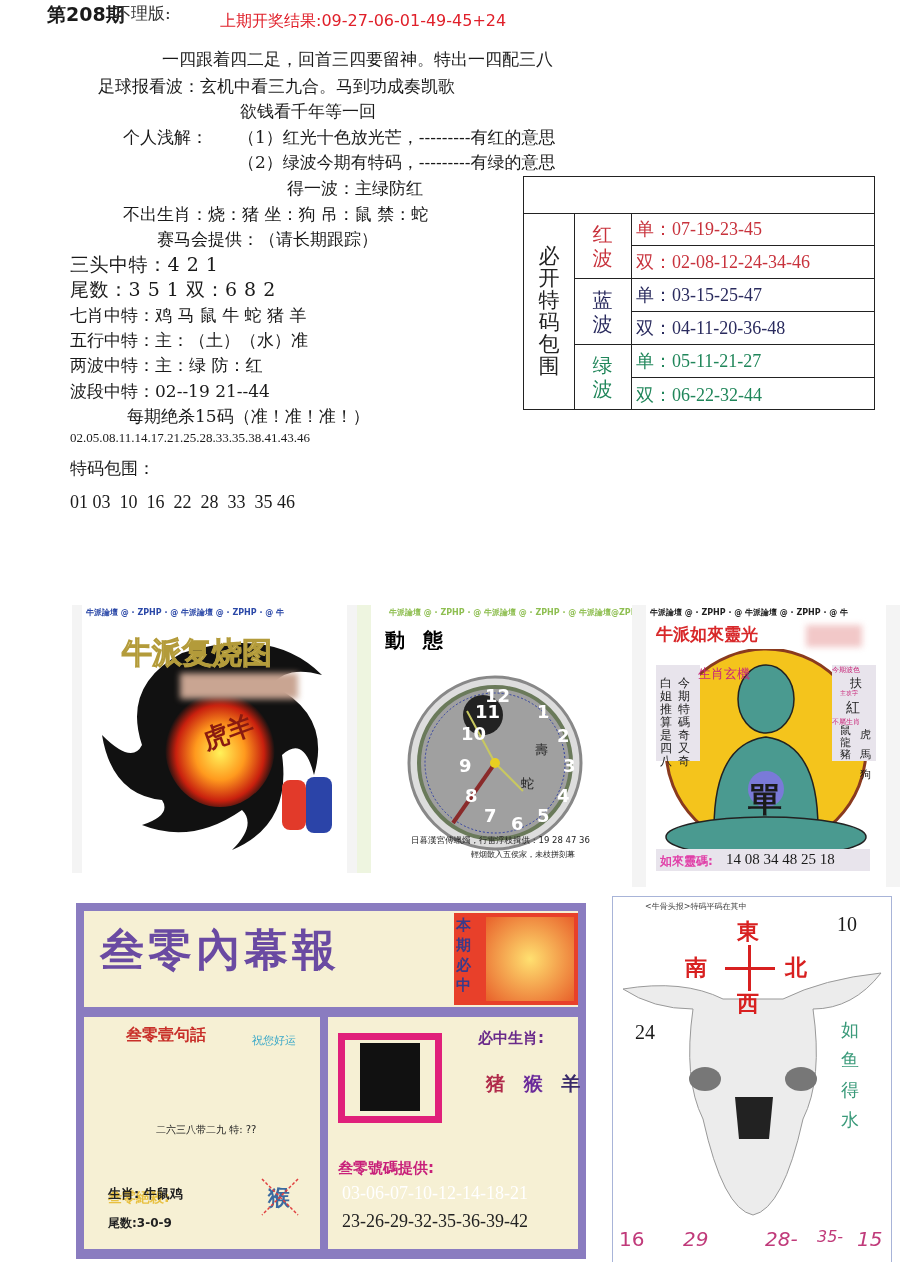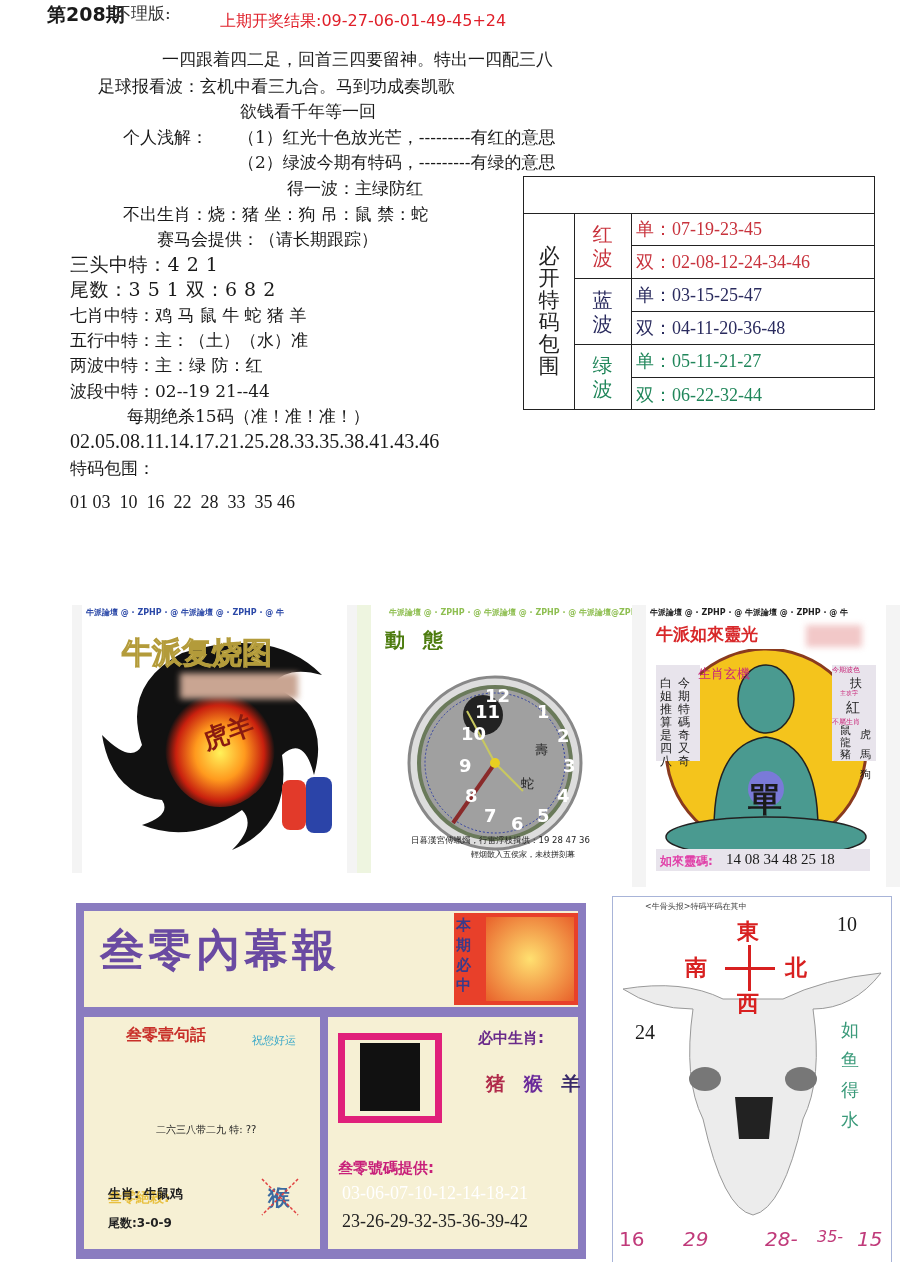--- a/index.html
+++ b/index.html
@@ -45,21 +45,21 @@
 <div class="abs t" style="left:123px;top:204px;">不出生肖：烧：猪 坐：狗 吊：鼠 禁：蛇</div>
 <div class="abs t" style="left:157px;top:229px;">赛马会提供：（请长期跟踪）</div>
 
 <div class="abs t big" style="left:70px;top:254px;">三头中特：4 2 1</div>
 <div class="abs t big" style="left:70px;top:279px;">尾数：3 5 1 双：6 8 2</div>
 <div class="abs t" style="left:70px;top:305px;">七肖中特：鸡 马 鼠 牛 蛇 猪 羊</div>
 <div class="abs t" style="left:70px;top:330px;">五行中特：主：（土）（水）准</div>
 <div class="abs t" style="left:70px;top:355px;">两波中特：主：绿 防：红</div>
 <div class="abs t" style="left:70px;top:381px;">波段中特：02--19  21--44</div>
 <div class="abs t" style="left:127px;top:406px;">每期绝杀15码（准！准！准！）</div>
-<div class="abs serif" style="left:70px;top:430px;font-size:20px;">02.05.08.11.14.17.21.25.28.33.35.38.41.43.46</div>
+<div class="abs serif" style="left:70px;top:430px;font-size:13px;">02.05.08.11.14.17.21.25.28.33.35.38.41.43.46</div>
 <div class="abs t" style="left:70px;top:458px;">特码包围：</div>
 <div class="abs serif" style="left:70px;top:492px;font-size:18px;white-space:pre;">01 03  10  16  22  28  33  35 46</div>
 
 <div class="wt serif">
   <div class="hdr"></div>
   <div class="side">
     <span>必</span>
     <span>开</span>
     <span>特</span>
     <span>码</span>
@@ -105,21 +105,21 @@
     <rect x="200" y="175" width="24" height="50" rx="8" fill="#e23a2a"></rect>
     <rect x="224" y="172" width="26" height="56" rx="8" fill="#2b44a8"></rect>
   </svg>
   <div class="abs sans" style="left:40px;top:28px;font-size:30px;font-weight:bold;color:#f6e9b0;-webkit-text-stroke:1px #b39b3a;">牛派复烧图</div>
   <div class="abs blur" style="left:98px;top:68px;width:118px;height:26px;background:#c9a592;"></div>
   <div class="abs sans" style="left:120px;top:110px;font-size:26px;font-weight:bold;color:#8a1a10;transform:rotate(-20deg);">虎羊</div>
 </div>
 
 <div class="panel" style="left:357px;top:605px;width:275px;height:268px;background:#fff;border-left:14px solid #eef5e0;">
   <div class="wm" style="left:18px;top:2px;color:#8fbf52;">牛派論壇 @ · ZPHP · @ 牛派論壇 @ · ZPHP · @ 牛派論壇@ZPH</div>
-  <div class="abs sans" style="left:14px;top:22px;font-size:20px;font-weight:bold;color:#4d7c0f;letter-spacing:18px;">動態</div>
+  <div class="abs sans" style="left:14px;top:22px;font-size:20px;font-weight:bold;color:#000000;letter-spacing:18px;">動態</div>
   <svg style="position:absolute;left:34px;top:68px" width="180" height="180">
     <circle cx="90" cy="90" r="86" fill="#ddd" stroke="#888" stroke-width="3"></circle>
     <circle cx="90" cy="90" r="76" fill="#a0a0a0" stroke="#6a7a5a" stroke-width="4"></circle>
     <circle cx="90" cy="90" r="70" fill="none" stroke="#3040a0" stroke-width="1" stroke-dasharray="2 2"></circle>
     <circle cx="78" cy="42" r="20" fill="#222"></circle>
     <line x1="90" y1="90" x2="48" y2="150" stroke="#8a2a2a" stroke-width="4"></line>
     <line x1="90" y1="90" x2="62" y2="38" stroke="#c8c860" stroke-width="2"></line>
     <line x1="90" y1="90" x2="118" y2="118" stroke="#c8c860" stroke-width="2"></line>
     <circle cx="90" cy="90" r="5" fill="#e8d020"></circle>
   </svg>

